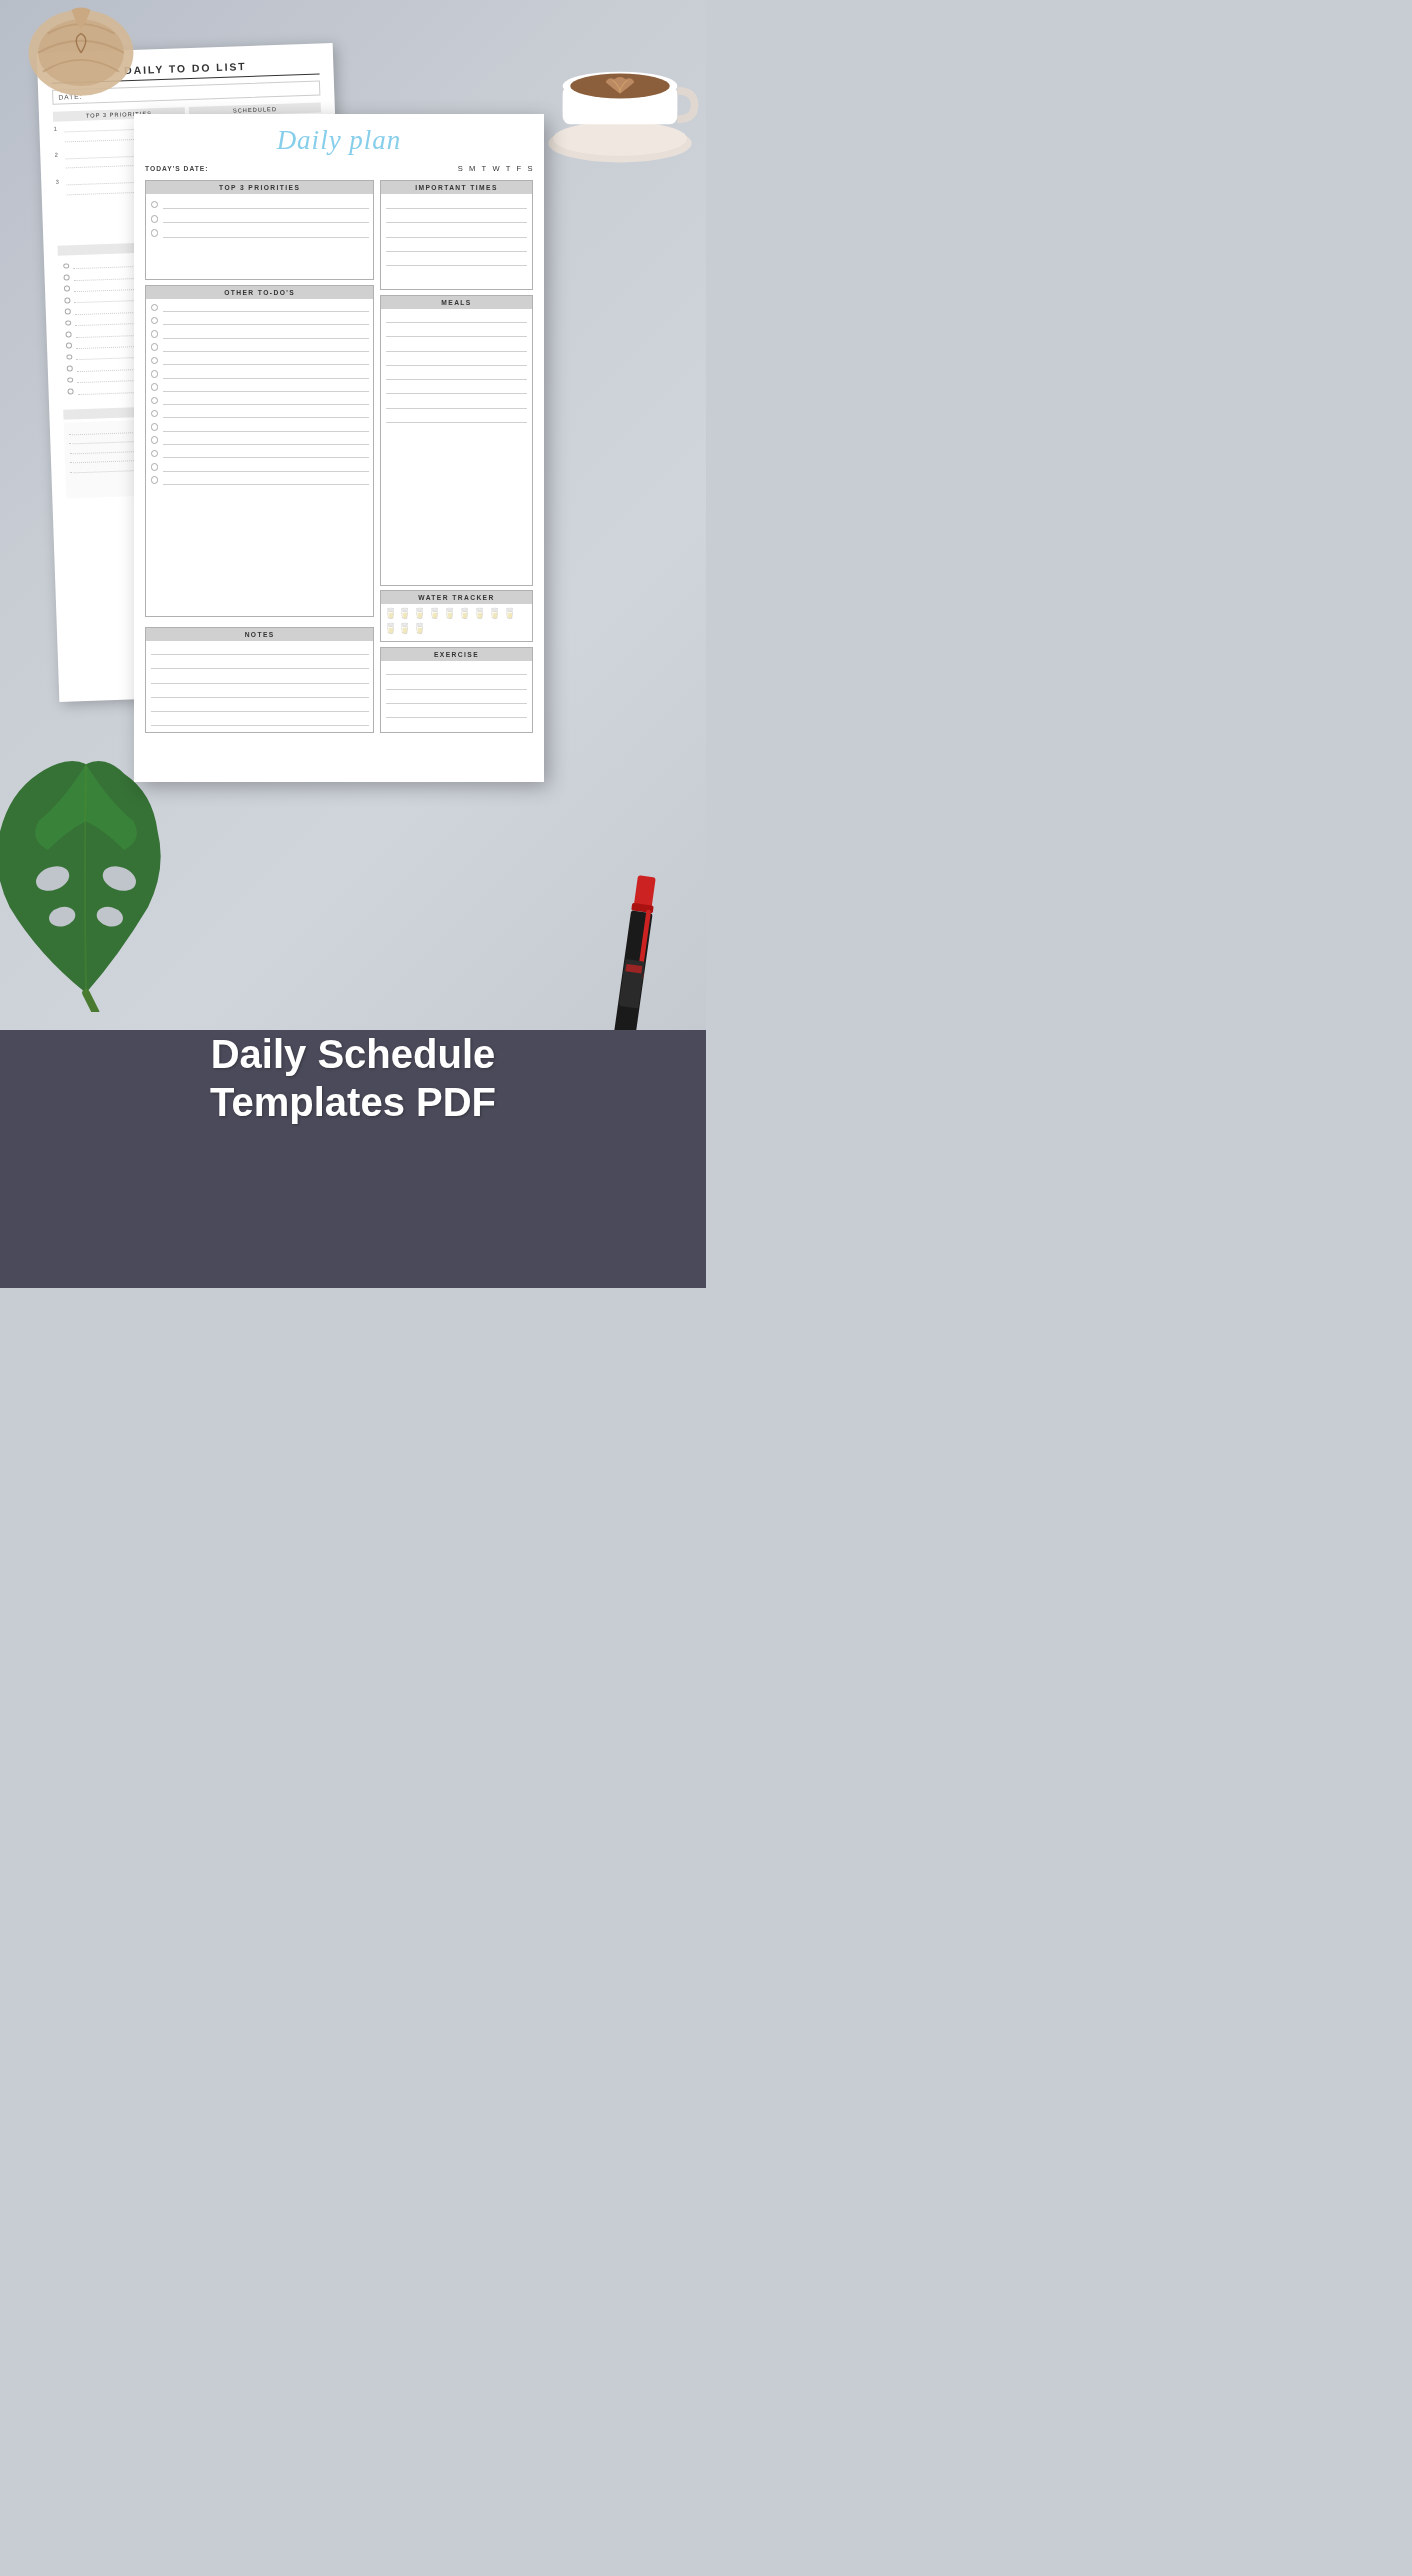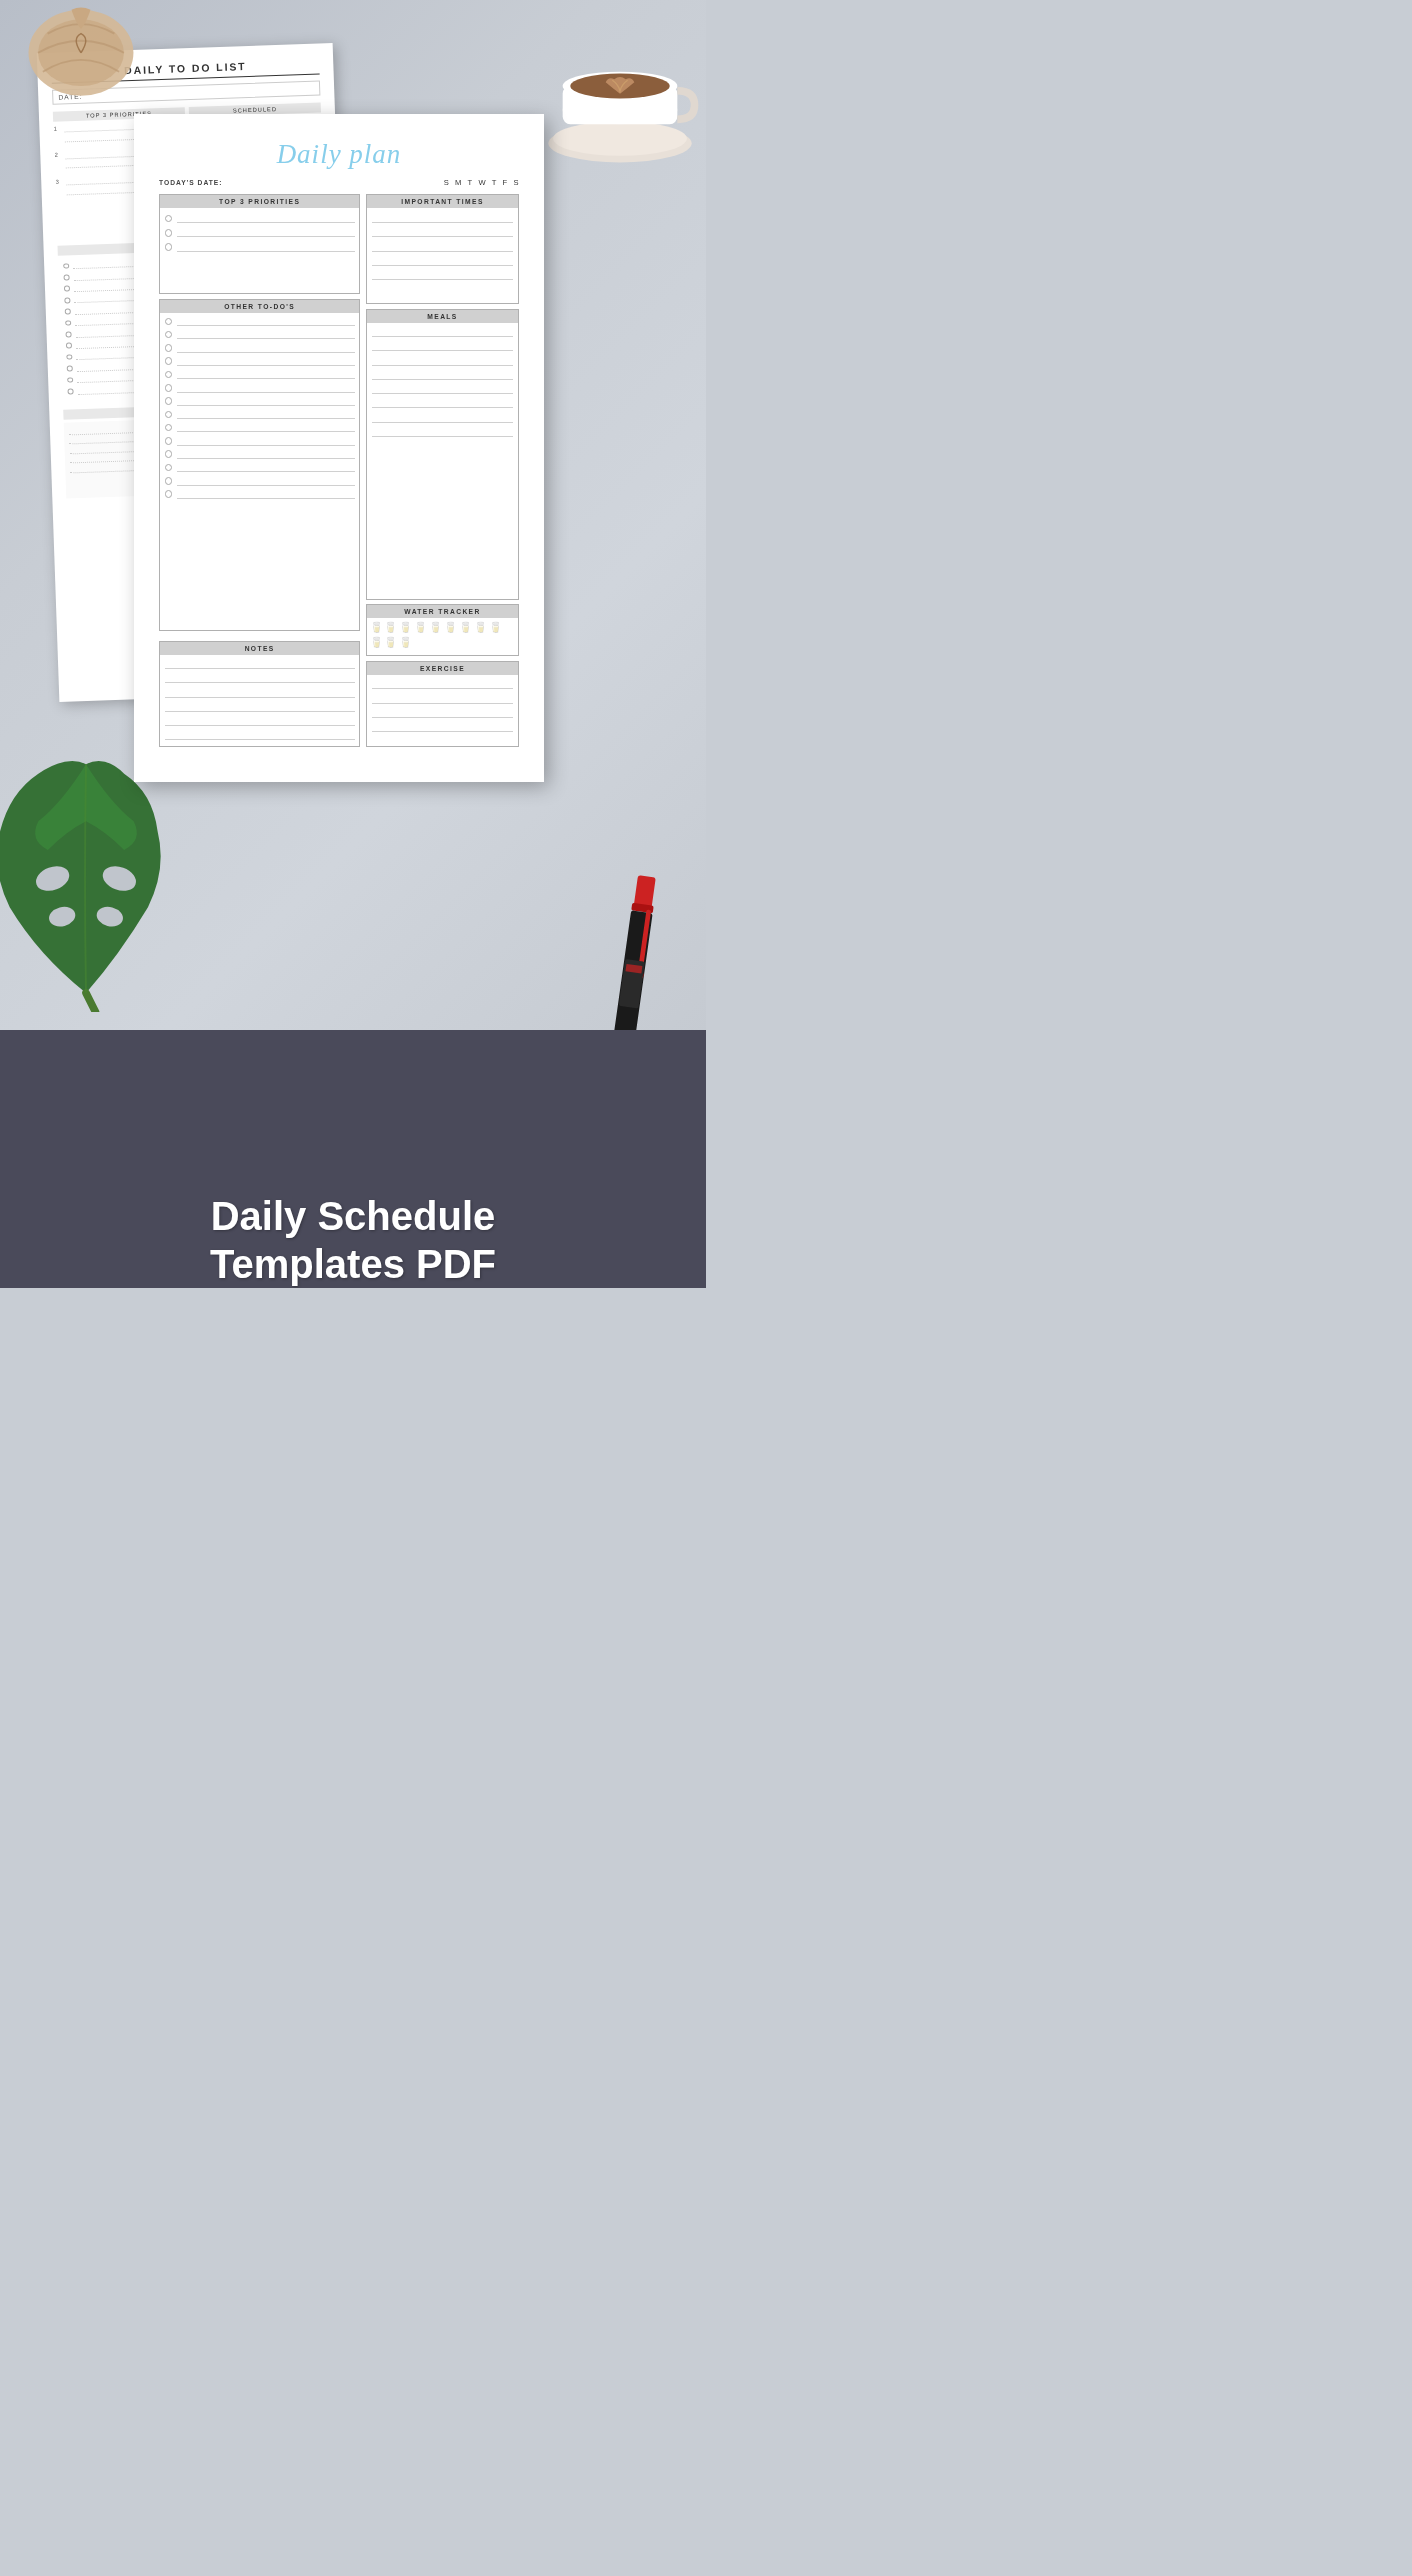--- a/index.html
+++ b/index.html
@@ -168,21 +168,21 @@
     
     .front-paper {
       position: absolute;
       top: 114px;
       left: 134px;
       width: 410px;
       height: 668px;
       background: white;
       box-shadow: 4.8px 4.8px 19px rgba(0,0,0,0.3);
       z-index: 15;
-      padding: 25px;
+      padding: 11px;
     }
 
     .fp-title {
       text-align: center;
       font-family: 'Georgia', cursive;
       font-size: 27px;
       color: #87ceeb;
       font-style: italic;
       font-weight: normal;
       margin-bottom: 7.6px;
@@ -349,21 +349,21 @@
 
     
     .bottom-section {
       position: absolute;
       bottom: 0;
       left: 0;
       right: 0;
       height: 258px;
       background: #4a4a5a;
       display: flex;
-      align-items: flex-end;
+      align-items: flex-start;
       justify-content: center;
       z-index: 20;
     }
 
     .bottom-text {
       text-align: center;
       color: white;
       font-size: 40px;
       font-weight: bold;
       line-height: 1.2;

